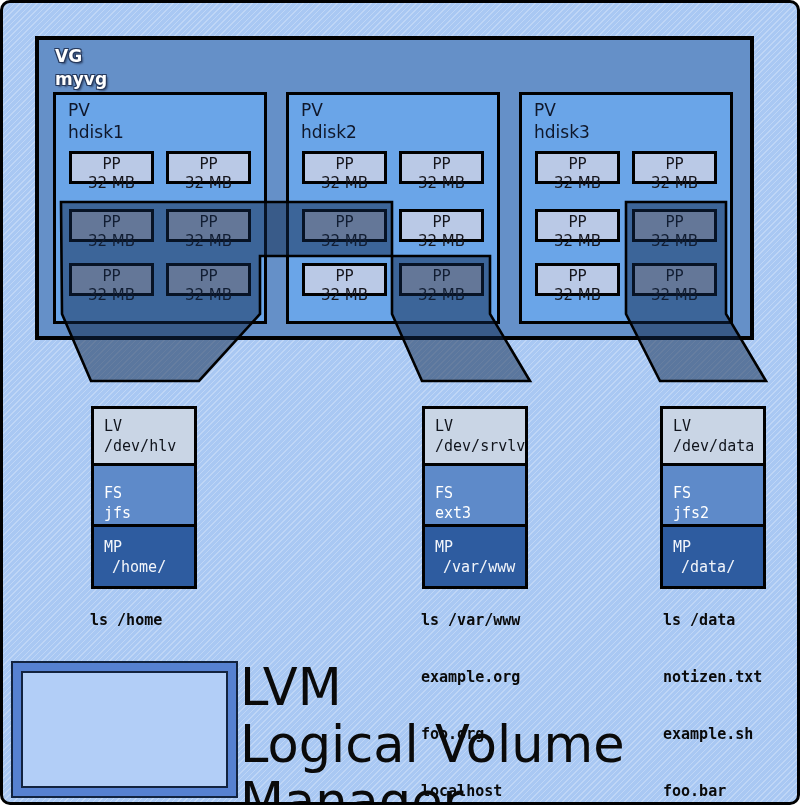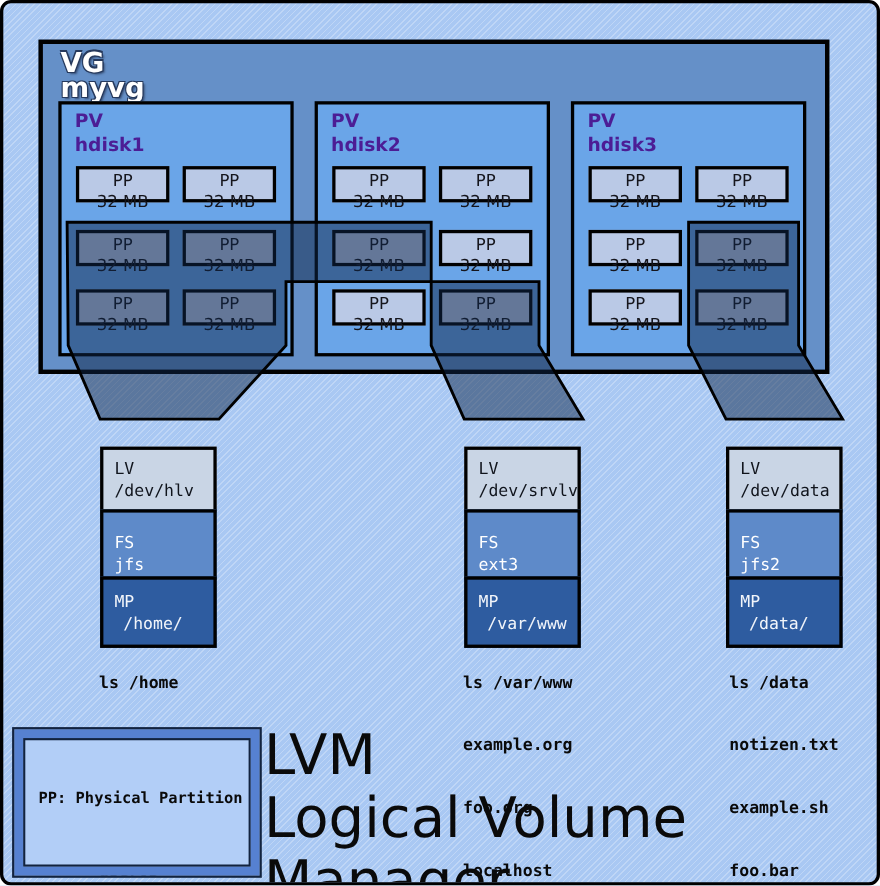--- a/index.html
+++ b/index.html
@@ -13,31 +13,31 @@
     font-family:"DejaVu Sans", sans-serif;
     color:#0a0a0a;
   }
   
   .vg{
     position:absolute;left:32px;top:33px;width:719px;height:304px;
     box-sizing:border-box;border:4px solid #000;background:#6590c8;
   }
   .vg-label{
     position:absolute;left:16px;top:5px;
-    font-size:25px;font-weight:bold;color:#fff;line-height:23px;
+    font-size:17px;font-weight:bold;color:#fff;line-height:23px;
     text-shadow:-1px -1px 0 #26395c, 1px -1px 0 #26395c, -1px 1px 0 #26395c, 1px 1px 0 #26395c, 2px 2px 2px rgba(0,0,20,.45);
   }
   .vg-label span{display:block;}
   
   .pv{
     position:absolute;top:52px;width:214px;height:232px;box-sizing:border-box;
     border:3px solid #000;background:#6aa5e8;
   }
   .pv1{left:14px;} .pv2{left:247px;} .pv3{left:480px;}
-  .pv-label{position:absolute;left:12px;top:4px;font-size:17px;line-height:22px;color:#4c1d95;font-weight:bold;}
+  .pv-label{position:absolute;left:12px;top:4px;font-size:17px;line-height:22px;color:#0f172a;}
   .pv-label span{display:block;}
   
   .pp{
     position:absolute;width:85px;height:33px;box-sizing:border-box;
     border:3px solid #000;background:#bac9e6;
     text-align:center;font-size:15px;line-height:19px;padding-top:1px;color:#15151c;
   }
   .pp span{display:block;}
   .c1{left:13px;} .c2{left:110px;}
   .r1{top:56px;} .r2{top:114px;} .r3{top:168px;}
@@ -255,21 +255,20 @@
   </div>
   <div class="listing listing3">
     <span>ls /data</span>
     <span>notizen.txt</span>
     <span>example.sh</span>
     <span>foo.bar</span>
   </div>
 
   <div class="legend">
     <div class="legend-items">
-      <span>PP: Physical Partition</span>
       
       
       
       
     </div>
   </div>
 
   <div class="title">
     <span>LVM</span>
     <span>Logical Volume Manager</span>

